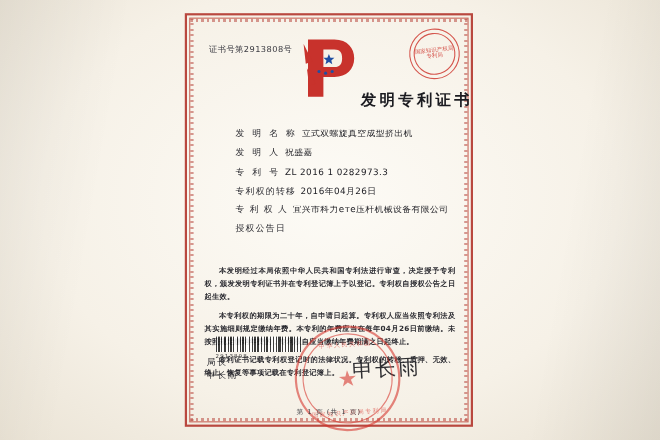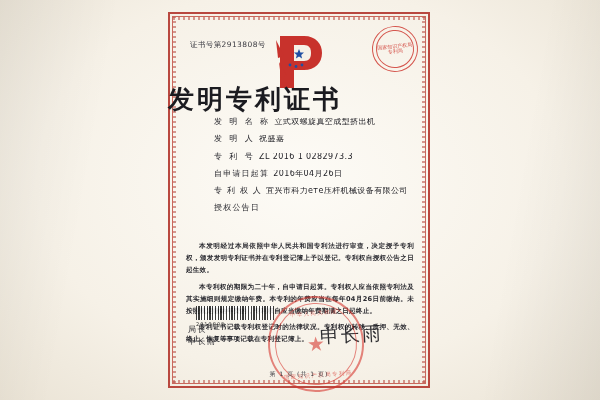--- a/index.html
+++ b/index.html
@@ -102,24 +102,24 @@
   .emblem {
     position: absolute;
     left: 274px; top: 32px;
     width: 52px; height: 60px;
   }
 
   .title {
     position: absolute;
     left: 168px; top: 82px;
     width: 262px;
-    text-align: left;
+    text-align: right;
     font-family: "DejaVu Serif", "Liberation Serif", serif;
     font-weight: 700;
-    font-size: 26px;
+    font-size: 14px;
     letter-spacing: 3px;
     color: #1b1b20;
   }
 
   
   .fields {
     position: absolute;
     left: 186px; top: 118px;
     width: 232px;
   }
@@ -292,21 +292,21 @@
     </div>
     <div class="row">
       <span class="label">发 明 人</span>
       <span class="value">祝盛嘉</span>
     </div>
     <div class="row">
       <span class="label">专 利 号</span>
       <span class="value">ZL 2016 1 0282973.3</span>
     </div>
     <div class="row wide">
-      <span class="label">自申请日起算</span>
+      <span class="label">专利权的转移</span>
       <span class="value">2016年04月26日</span>
     </div>
     <div class="row wide">
       <span class="label">专 利 权 人</span>
       <span class="value">宜兴市科力ете压杆机械设备有限公司</span>
     </div>
     <div class="row wide">
       <span class="label">授权公告日</span>
     </div>
   </div>

